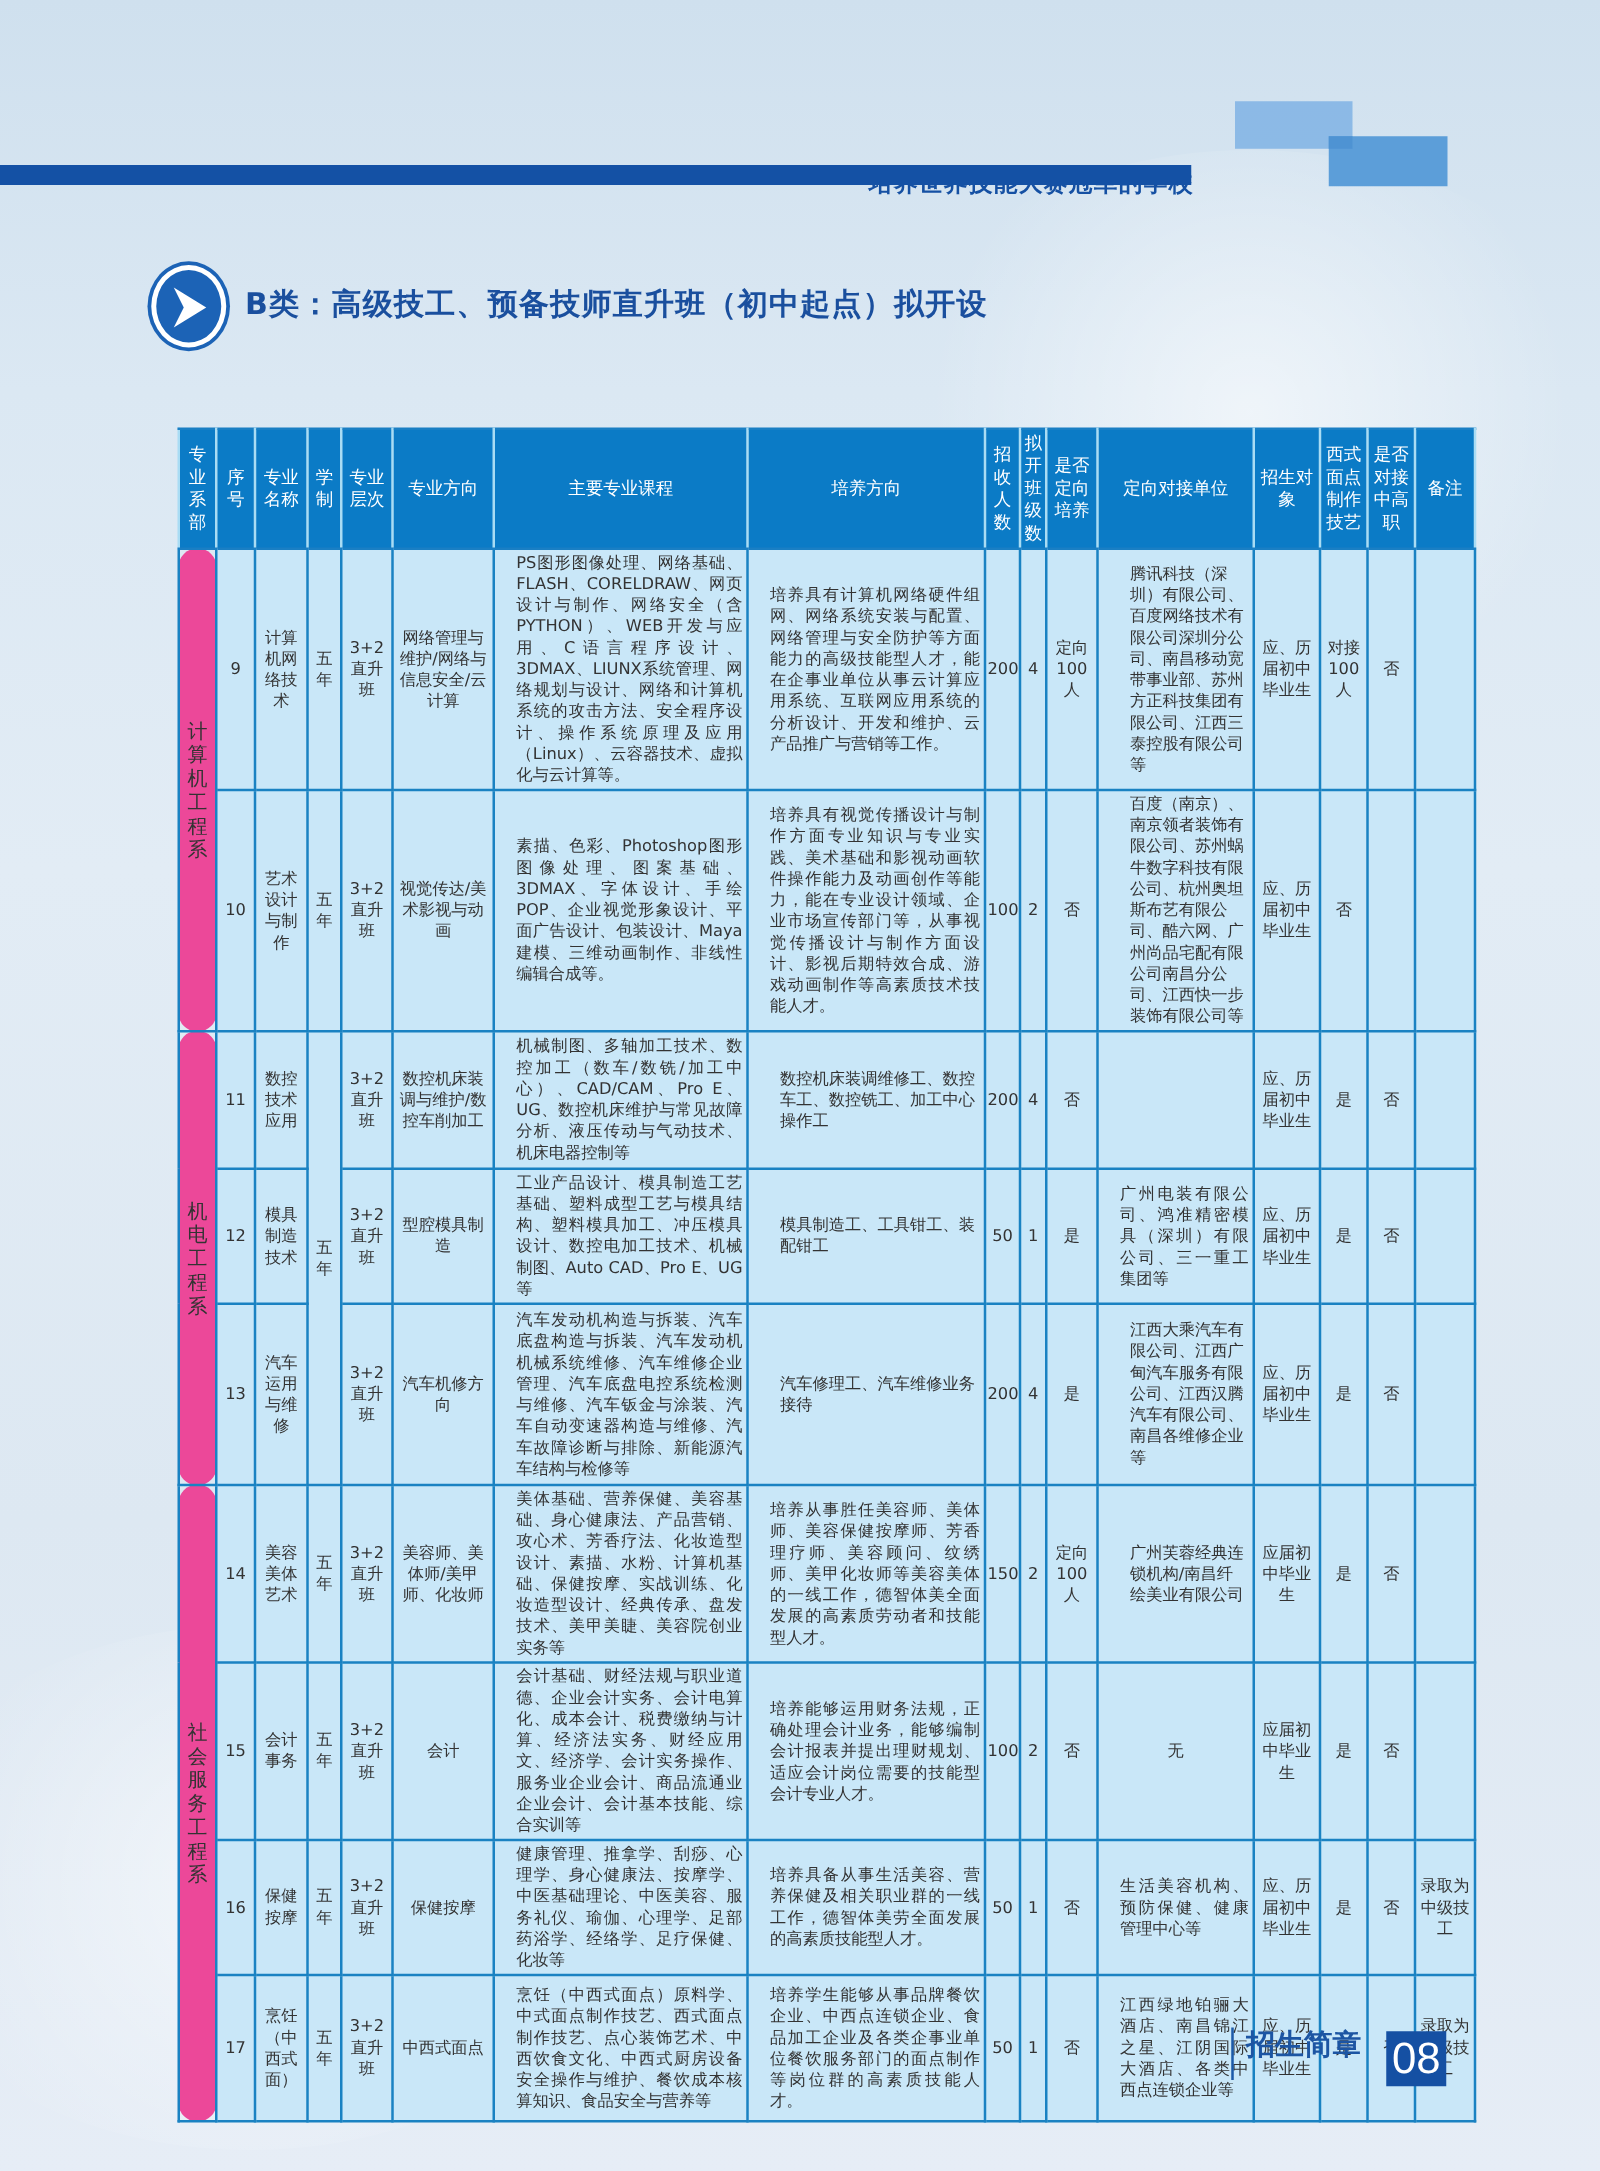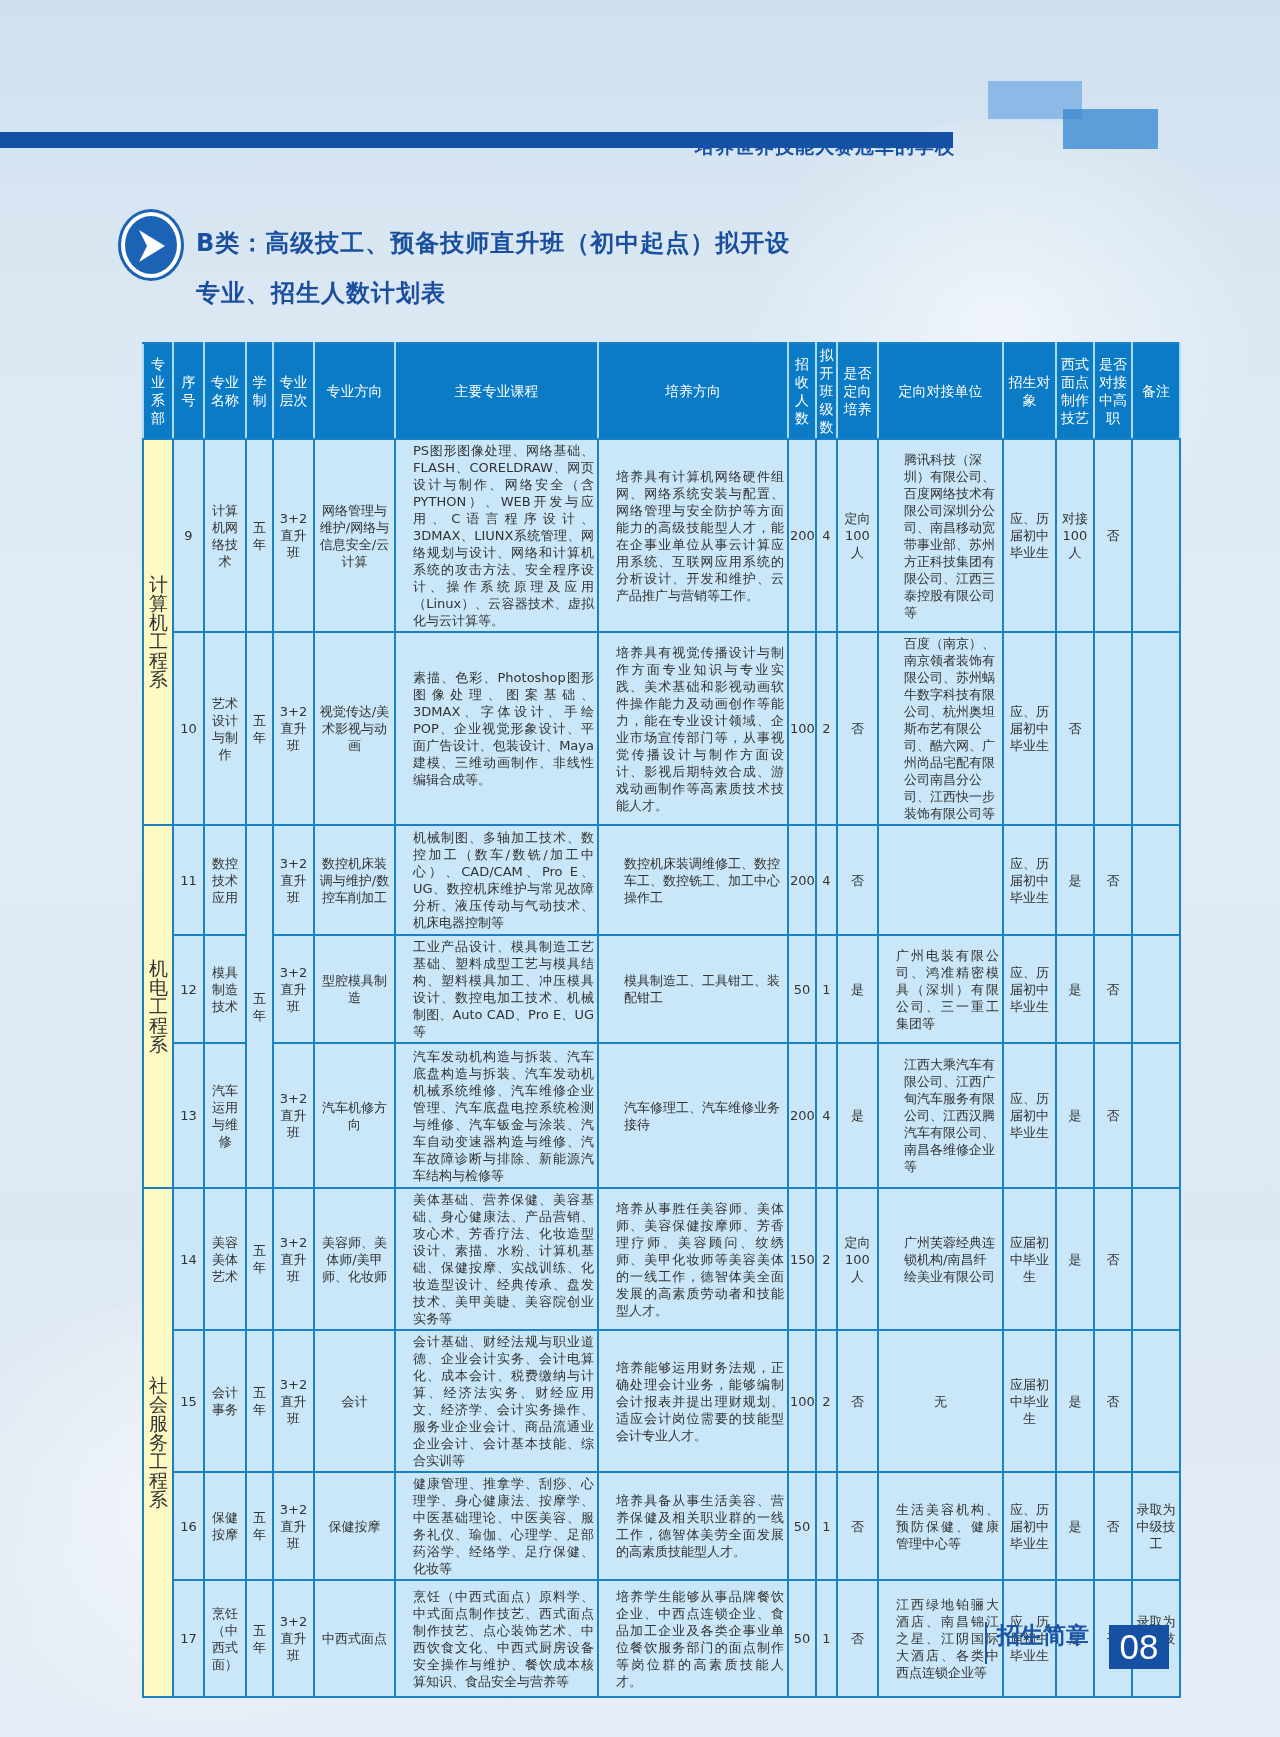--- a/index.html
+++ b/index.html
@@ -38,29 +38,29 @@
   }
   .tbl th {
     background: #0b7bc6; color: #fff; font-weight: normal; font-size: 14px; line-height: 18px;
     border-left: 2px solid #a9dcf4; border-right: 2px solid #a9dcf4; border-top: 2px solid #1a7fc4; border-bottom: 2px solid #1a7fc4;
     text-align: center; vertical-align: middle; padding: 2px 1px;
   }
   .tbl td {
     background: #c9e7f8; border: 2px solid #1a82c2; text-align: center; vertical-align: middle;
     line-height: 17px; padding: 2px 3px;
   }
-  .tbl td.dept { background: #fef9c3; font-size: 19px; line-height: 19px; width: 30px; padding: 0 5px; }
+  .tbl td.dept { background: #ec4899; font-size: 16px; line-height: 19px; width: 30px; padding: 0 5px; border-radius: 14px; }
   .tbl td.left { text-align: left; padding-left: 25px; }
   .tbl td.just { text-align: justify; text-align-last: left; padding-left: 17px; }
   .tbl td.narrow { padding: 2px 1px; }
   
   .foot-bar { position: absolute; left: 985px; top: 1622px; width: 2px; height: 42px; background: #1c5aa8; }
   .foot-text { position: absolute; left: 997px; top: 1620px; color: #1c55a3; font-weight: bold; font-size: 23px; }
   .foot-page {
-    position: absolute; left: 1109px; top: 1625px; width: 60px; height: 44px; background: #1550a3; color: #fff;
+    position: absolute; left: 1109px; top: 1625px; width: 48px; height: 44px; background: #1550a3; color: #fff;
     font-size: 35px; line-height: 44px; text-align: center; font-family: "Liberation Sans", sans-serif;
   }
 </style>
 </head>
 <body>
 
 <div class="cloud" style="left:700px;top:120px;width:600px;height:420px;"></div>
 <div class="cloud" style="left:-100px;top:1300px;width:600px;height:420px;"></div>
 
 <div class="tagline">培养世界技能大赛冠军的学校</div>
@@ -69,21 +69,20 @@
 <div class="sq2"></div>
 <div class="sq1b"></div>
 
 <div class="title-icon">
   <svg width="34" height="36" viewBox="0 0 34 36">
       <path d="M4 2 L30 18 L4 34 L12 18 Z" fill="#fff"></path>
     </svg>
 </div>
 <div class="title">
   <div>B类：高级技工、预备技师直升班（初中起点）拟开设</div>
-  <div>专业、招生人数计划表</div>
 </div>
 
 <table class="tbl">
   <colgroup>
     <col style="width:30px">
       <col style="width:31px">
       <col style="width:42px">
       <col style="width:27px">
     <col style="width:41px">
       <col style="width:81px">

